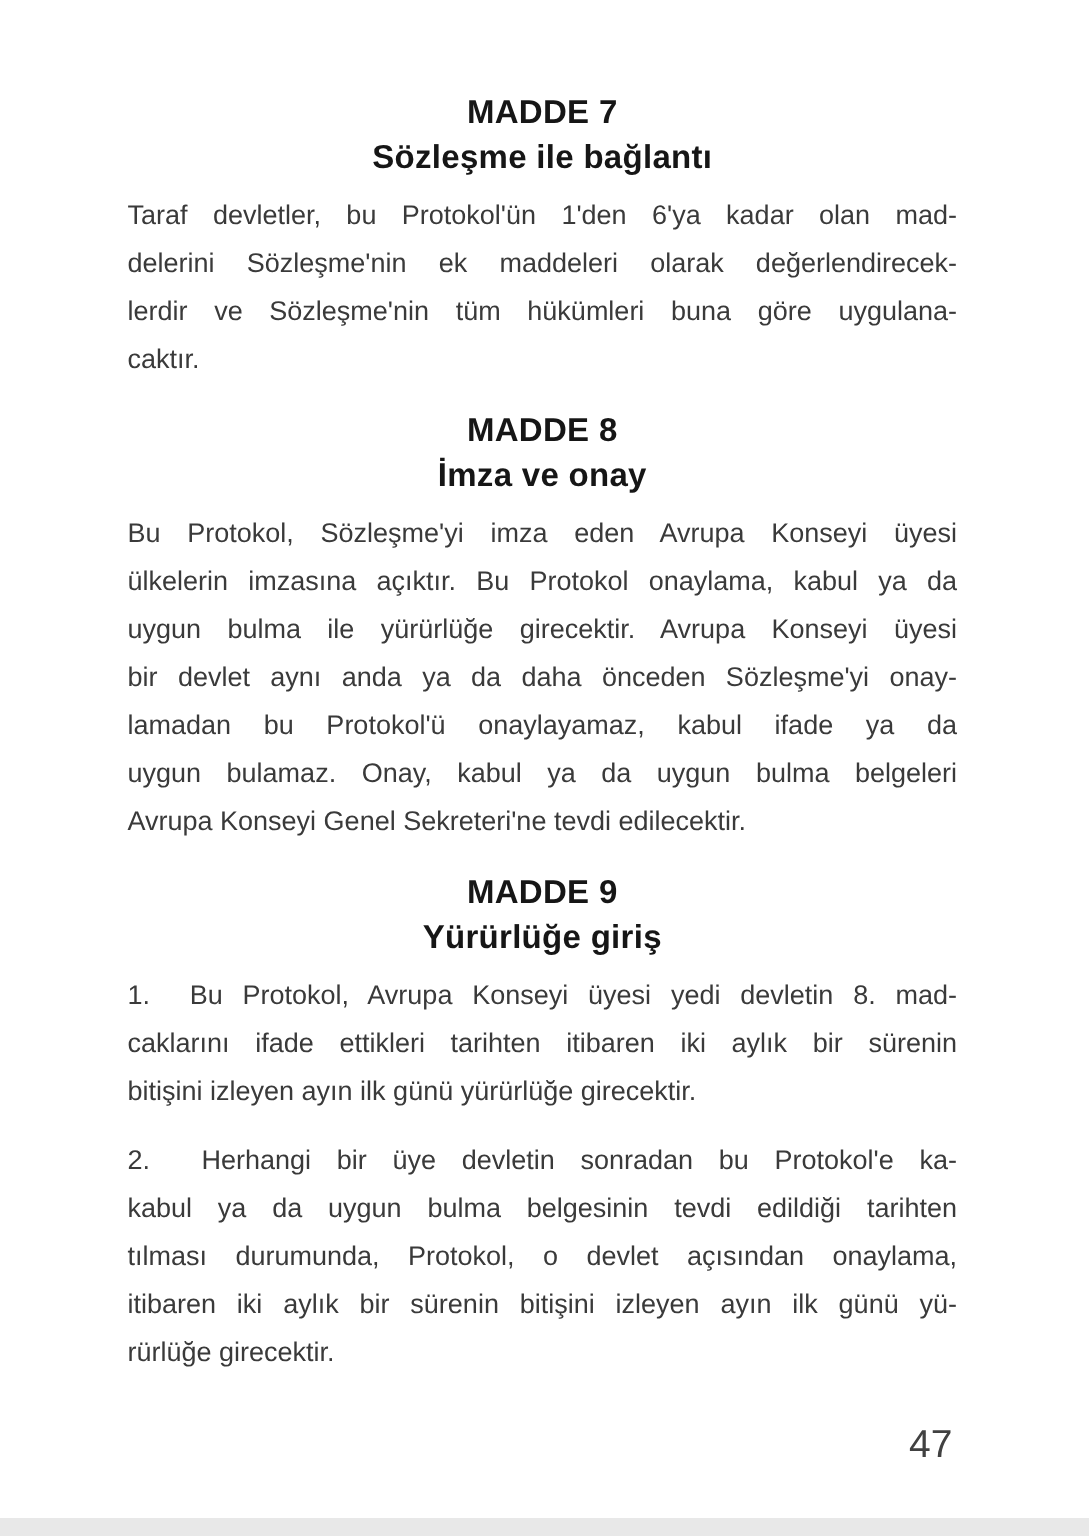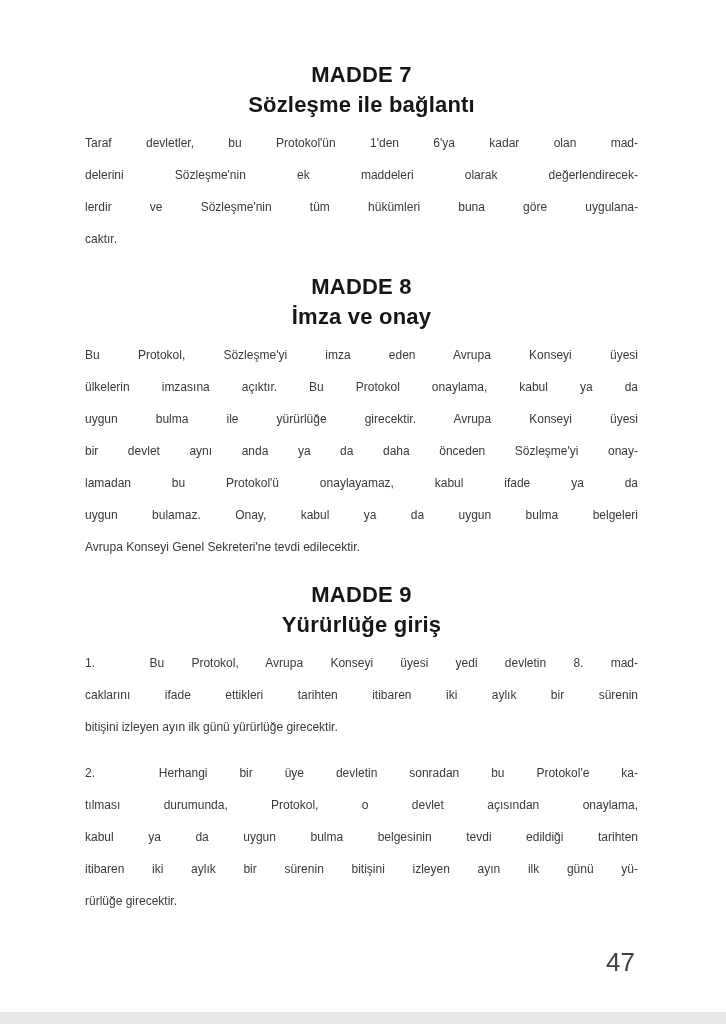--- a/index.html
+++ b/index.html
@@ -38,21 +38,21 @@
   .section-subheading {
     margin-bottom: 7px;
   }
   .paragraph {
     margin: 0;
   }
   .paragraph + .paragraph {
     margin-top: 14px;
   }
   .text-line {
-    font-size: 12px;
+    font-size: 18px;
     line-height: 32px;
     color: var(--body-ink, #3a3a3a);
     text-align: justify;
     text-align-last: justify;
     white-space: normal;
   }
   .text-line.last {
     text-align: center;
     text-align-last: left;
   }
@@ -103,22 +103,22 @@
     <h2 class="section-heading">MADDE 9</h2>
     <h3 class="section-subheading">Yürürlüğe giriş</h3>
     <div class="section-paragraphs">
           <div class="paragraph">
             <div class="text-line">1.&nbsp; Bu Protokol, Avrupa Konseyi üyesi yedi devletin 8. mad-</div>
             <div class="text-line">caklarını ifade ettikleri tarihten itibaren iki aylık bir sürenin</div>
             <div class="text-line last">bitişini izleyen ayın ilk günü yürürlüğe girecektir.</div>
           </div>
           <div class="paragraph">
             <div class="text-line">2.&nbsp; Herhangi bir üye devletin sonradan bu Protokol'e ka-</div>
+            <div class="text-line">kabul ya da uygun bulma belgesinin tevdi edildiği tarihten</div>
             <div class="text-line">tılması durumunda, Protokol, o devlet açısından onaylama,</div>
-            <div class="text-line">kabul ya da uygun bulma belgesinin tevdi edildiği tarihten</div>
             <div class="text-line">itibaren iki aylık bir sürenin bitişini izleyen ayın ilk günü yü-</div>
             <div class="text-line last">rürlüğe girecektir.</div>
           </div>
         </div>
   </section>
 </main>
   <div class="page-number">47</div>
 </div>
 
 </body></html>

